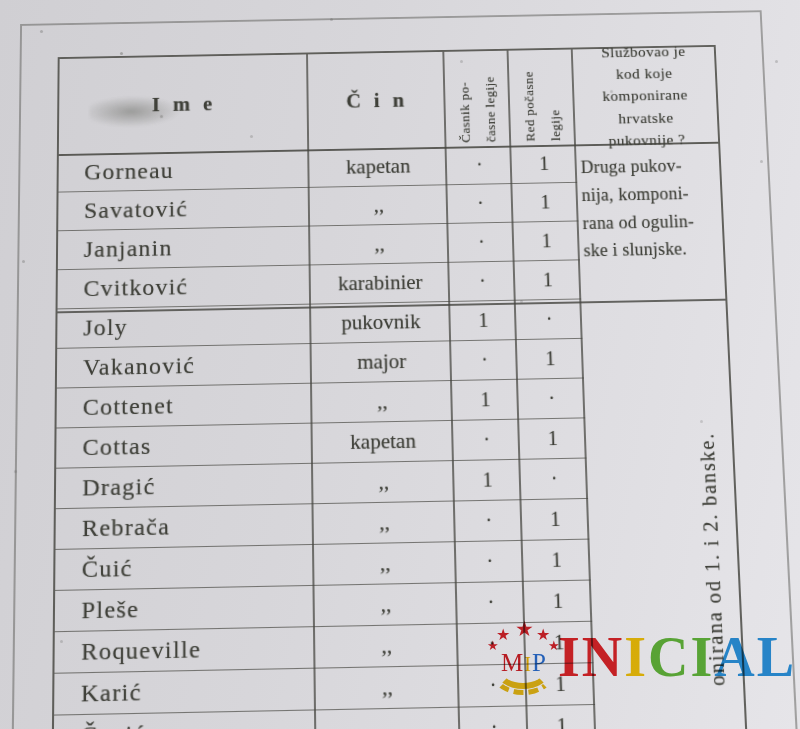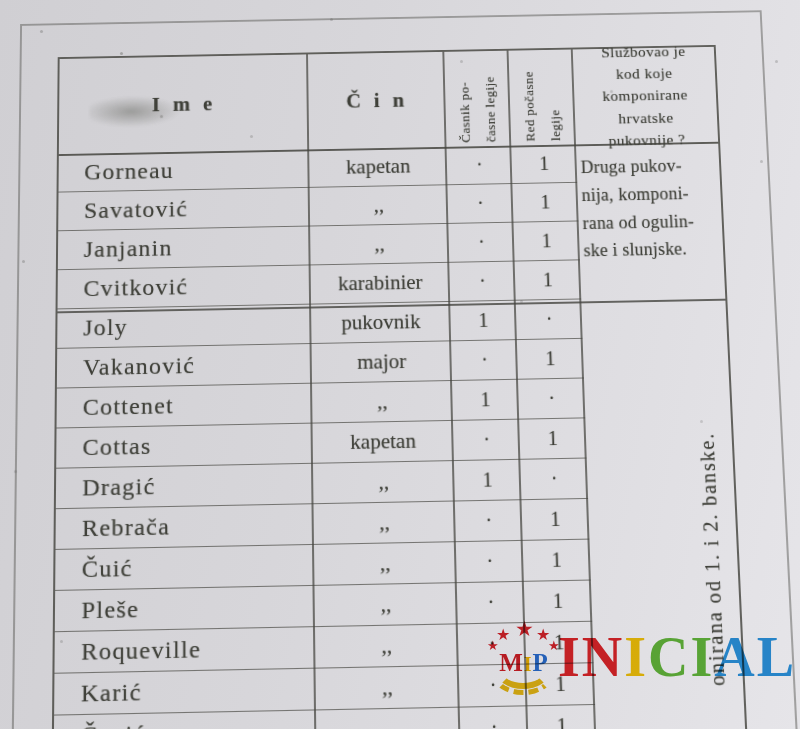--- a/index.html
+++ b/index.html
@@ -53,21 +53,21 @@
     120px 52px 0 rgba(60,60,54,.3),160px 115px 1px rgba(60,60,54,.28),
     700px 420px 0 rgba(60,60,54,.18),60px 640px 0 rgba(60,60,54,.2),
     460px 60px 0 rgba(60,60,54,.2),775px 60px 0 rgba(60,60,54,.22);}
   .watermark{position:absolute;left:492px;top:615px;width:306px;height:110px;
     mix-blend-mode:multiply;}
   .wm-letters{position:absolute;left:66px;top:14px;font-size:56px;font-weight:bold;
     letter-spacing:2px;line-height:1;white-space:nowrap;}
   .logo{position:absolute;left:0;top:8px;width:64px;height:80px;}
   .logo .star{position:absolute;line-height:1;}
   .mip{position:absolute;left:2px;top:26px;width:60px;text-align:center;
-    font-weight:bold;font-size:25px;letter-spacing:1px;}
+    font-weight:normal;font-size:25px;letter-spacing:1px;}
   .wreath1{position:absolute;left:4px;top:30px;width:54px;height:36px;border-radius:50%;
     border:6px solid transparent;border-bottom-color:#e8ba14;box-sizing:border-box;}
   .wreath2{position:absolute;left:0px;top:30px;width:62px;height:42px;border-radius:50%;
     border:5px dashed transparent;border-bottom-color:#e8ba14;box-sizing:border-box;}
 </style>
 </head>
 <body>
 
 <div class="scene">
   <div class="speckles"></div>

